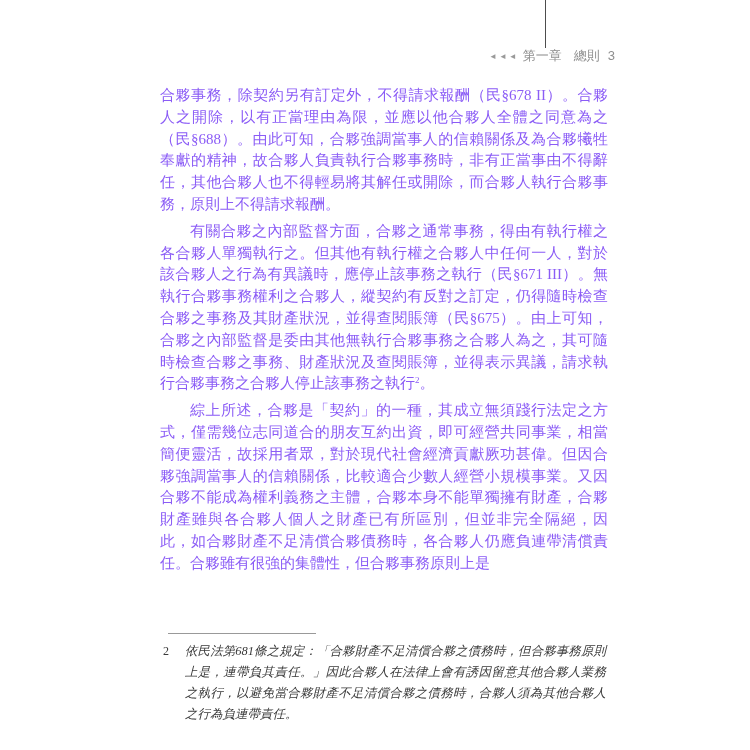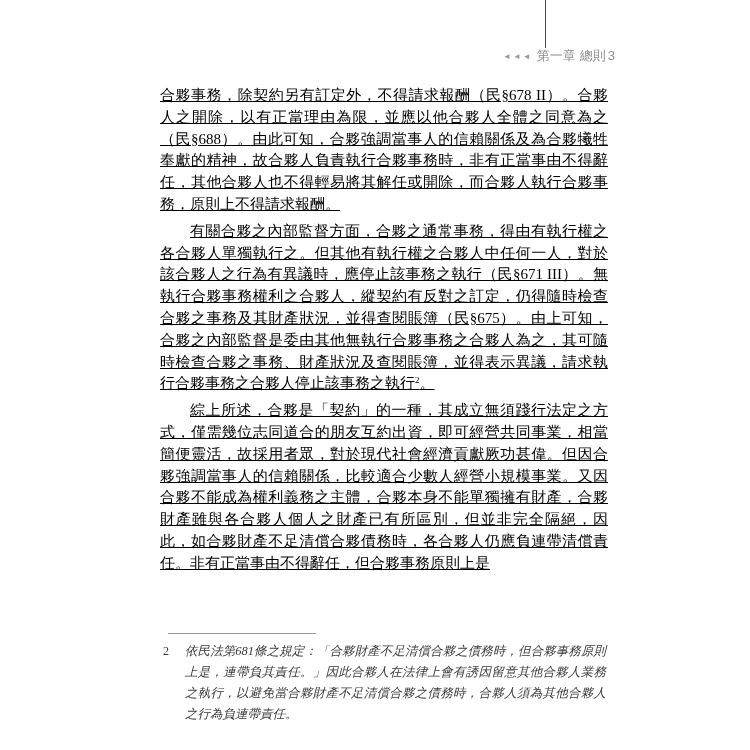--- a/index.html
+++ b/index.html
@@ -37,34 +37,33 @@
     white-space: nowrap;
     font-family: "Liberation Sans", "DejaVu Sans", sans-serif;
   }
   .running-header .arrows {
     font-size: 8px;
     letter-spacing: 2px;
     color: #9a9a9a;
     vertical-align: 1px;
     margin-right: 4px;
   }
-  .running-header .chapter { margin-right: 4px; }
-  .running-header .section { margin-right: 2px; }
+  .running-header .chapter { margin-right: 12px; }
+  .running-header .section { margin-right: 8px; }
   
   .body-text {
     position: absolute;
     left: 160px;
     top: 85px;
     width: 448px;
-    color: #000000;
+    color: #8b5cf6;
     font-size: 15px;
     line-height: 21.8px;
     text-align: justify;
     text-justify: inter-ideograph;
-    text-decoration: underline;
   }
   .body-text p {
     margin: 0 0 5px 0;
     padding: 0;
   }
   .body-text p.indent { text-indent: 2em; }
   .body-text sup {
     font-size: 9px;
     line-height: 0;
     vertical-align: 5px;
@@ -110,21 +109,21 @@
 
   <div class="top-rule"></div>
 
   <div class="running-header">
     <span class="arrows">◄◄◄</span><span class="chapter">第一章</span><span class="section">總則</span><span class="pagenum">3</span>
   </div>
 
   <div class="body-text" id="body-text">
       <p class=""><span>合夥事務，除契約另有訂定外，不得請求報酬（民§678 II）。合夥人之開除，以有正當理由為限，並應以他合夥人全體之同意為之（民§688）。由此可知，合夥強調當事人的信賴關係及為合夥犧牲奉獻的精神，故合夥人負責執行合夥事務時，非有正當事由不得辭任，其他合夥人也不得輕易將其解任或開除，而合夥人執行合夥事務，原則上不得請求報酬。</span></p>
       <p class="indent"><span>有關合夥之內部監督方面，合夥之通常事務，得由有執行權之各合夥人單獨執行之。但其他有執行權之合夥人中任何一人，對於該合夥人之行為有異議時，應停止該事務之執行（民§671 III）。無執行合夥事務權利之合夥人，縱契約有反對之訂定，仍得隨時檢查合夥之事務及其財產狀況，並得查閱賬簿（民§675）。由上可知，合夥之內部監督是委由其他無執行合夥事務之合夥人為之，其可隨時檢查合夥之事務、財產狀況及查閱賬簿，並得表示異議，請求執行合夥事務之合夥人停止該事務之執行</span><sup>2</sup><span>。</span></p>
-      <p class="indent"><span>綜上所述，合夥是「契約」的一種，其成立無須踐行法定之方式，僅需幾位志同道合的朋友互約出資，即可經營共同事業，相當簡便靈活，故採用者眾，對於現代社會經濟貢獻厥功甚偉。但因合夥強調當事人的信賴關係，比較適合少數人經營小規模事業。又因合夥不能成為權利義務之主體，合夥本身不能單獨擁有財產，合夥財產雖與各合夥人個人之財產已有所區別，但並非完全隔絕，因此，如合夥財產不足清償合夥債務時，各合夥人仍應負連帶清償責任。非有正當事由不得辭任，但合夥事務原則上是</span></p>
+      <p class="indent"><span>綜上所述，合夥是「契約」的一種，其成立無須踐行法定之方式，僅需幾位志同道合的朋友互約出資，即可經營共同事業，相當簡便靈活，故採用者眾，對於現代社會經濟貢獻厥功甚偉。但因合夥強調當事人的信賴關係，比較適合少數人經營小規模事業。又因合夥不能成為權利義務之主體，合夥本身不能單獨擁有財產，合夥財產雖與各合夥人個人之財產已有所區別，但並非完全隔絕，因此，如合夥財產不足清償合夥債務時，各合夥人仍應負連帶清償責任。合夥雖有很強的集體性，但合夥事務原則上是</span></p>
     </div>
 
   <div class="footnote-area">
     <div class="footnote-rule"></div>
     <div class="footnote">
       <span class="fn-num">2</span>
       <span class="fn-text">依民法第681條之規定：「合夥財產不足清償合夥之債務時，但合夥事務原則上是，連帶負其責任。」因此合夥人在法律上會有誘因留意其他合夥人業務之執行，以避免當合夥財產不足清償合夥之債務時，合夥人須為其他合夥人之行為負連帶責任。</span>
     </div>
   </div>
 

